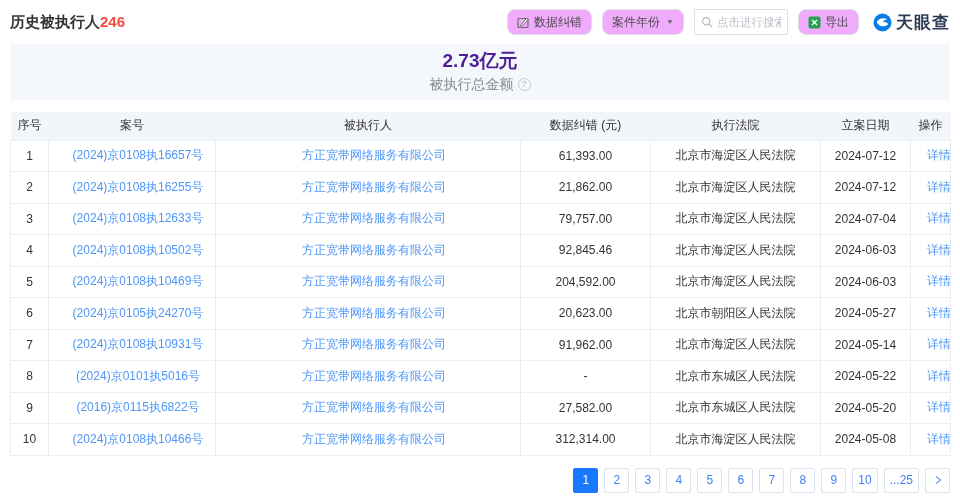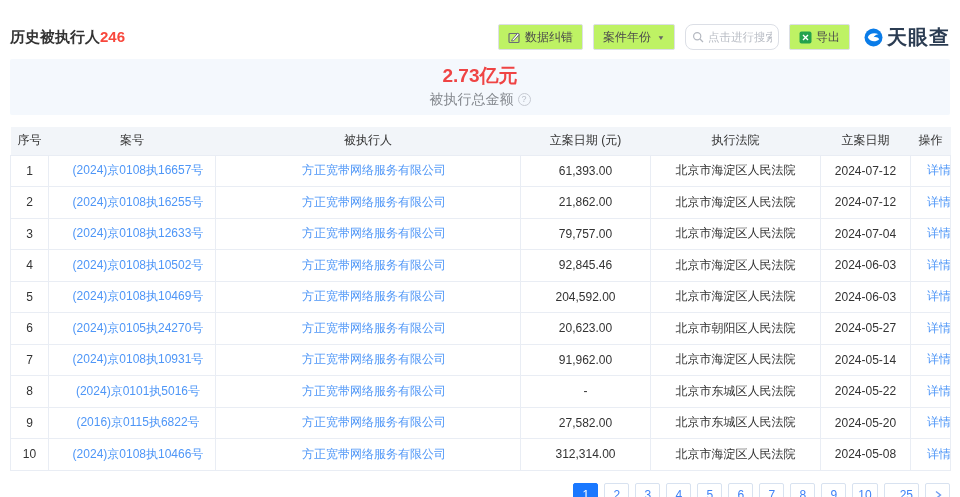--- a/index.html
+++ b/index.html
@@ -1,41 +1,41 @@
 <!DOCTYPE html>
 <html><head>
 <meta charset="utf-8">
 <style>
   * { margin:0; padding:0; box-sizing:border-box; }
   html,body { width:960px; height:497px; background:#fff; overflow:hidden;
     font-family:"Liberation Sans","DejaVu Sans",sans-serif; }
-  .page { width:960px; height:497px; padding:15px 10px; }
+  .page { width:960px; height:497px; padding:0 10px; }
 
   
   .topbar { height:44px; display:flex; align-items:center; justify-content:space-between; }
   .title-wrap { display:flex; align-items:baseline; }
   .page-title { font-size:15px; font-weight:bold; color:#333; }
   .title-count { font-size:15px; font-weight:bold; color:#f8473c; }
   .tools { display:flex; align-items:center; }
   .tool-btn { display:inline-flex; align-items:center; gap:4px; height:26px; padding:0 9px;
-    background:#bef264; border:1px solid #dcdfe6; border-radius:2px; font-size:12px; color:#4c4c4c;
+    background:#f0abfc; border:1px solid #dcdfe6; border-radius:8px; font-size:12px; color:#4c4c4c;
     margin-left:10px; cursor:pointer; white-space:nowrap; }
   .caret { font-size:8px; color:#666; margin-left:2px; transform:scaleY(.8); }
   .search-box { display:inline-flex; align-items:center; height:26px; width:94px; padding:0 6px;
-    border:1px solid #dcdfe6; border-radius:8px; margin-left:10px; background:#fff; }
+    border:1px solid #dcdfe6; border-radius:2px; margin-left:10px; background:#fff; }
   .search-box input { border:none; outline:none; width:100%; font-size:11.5px; color:#333;
     font-family:inherit; margin-left:4px; }
   .search-box input::placeholder { color:#b9bdc5; }
   .logo { display:inline-flex; align-items:center; margin-left:14px; }
-  .logo-text { font-size:20px; font-weight:bold; color:#2b3c52; margin-left:4px; letter-spacing:1px; }
+  .logo-text { font-size:17px; font-weight:bold; color:#2b3c52; margin-left:4px; letter-spacing:1px; }
 
   
   .banner { height:56px; background:#f4f8fd; display:flex; flex-direction:column;
     align-items:center; justify-content:center; border-radius:2px; }
-  .banner-amount { font-size:19px; font-weight:bold; color:#ef4444; line-height:1.2; }
+  .banner-amount { font-size:19px; font-weight:bold; color:#4c1d95; line-height:1.2; }
   .banner-label-row { display:flex; align-items:center; margin-top:3px; }
   .banner-label { font-size:14px; color:#85898f; }
   .q-icon { width:13px; height:13px; border:1px solid #c6cad2; border-radius:50%;
     color:#b9bec8; font-size:9px; line-height:11px; text-align:center; margin-left:4px; }
 
   
   table { width:940px; border-collapse:collapse; table-layout:fixed; margin-top:12px; }
   thead th { background:#f2f5f9; height:28px; font-size:12px; font-weight:normal; color:#333;
     text-align:center; }
   tbody td { height:31.5px; border:1px solid #e9edf4; font-size:12px; color:#333;
@@ -116,21 +116,21 @@
       <col style="width:130px">
         <col style="width:170px">
         <col style="width:90px">
         <col style="width:40px">
     </colgroup>
     <thead>
       <tr>
         <th>序号</th>
         <th>案号</th>
         <th>被执行人</th>
-        <th>立案日期 (元)</th>
+        <th>数据纠错 (元)</th>
         <th>执行法院</th>
         <th>立案日期</th>
         <th>操作</th>
       </tr>
     </thead>
     <tbody>
         <tr>
           <td>1</td>
           <td><a class="link">(2024)京0108执16657号</a></td>
           <td><a class="link">方正宽带网络服务有限公司</a></td>

